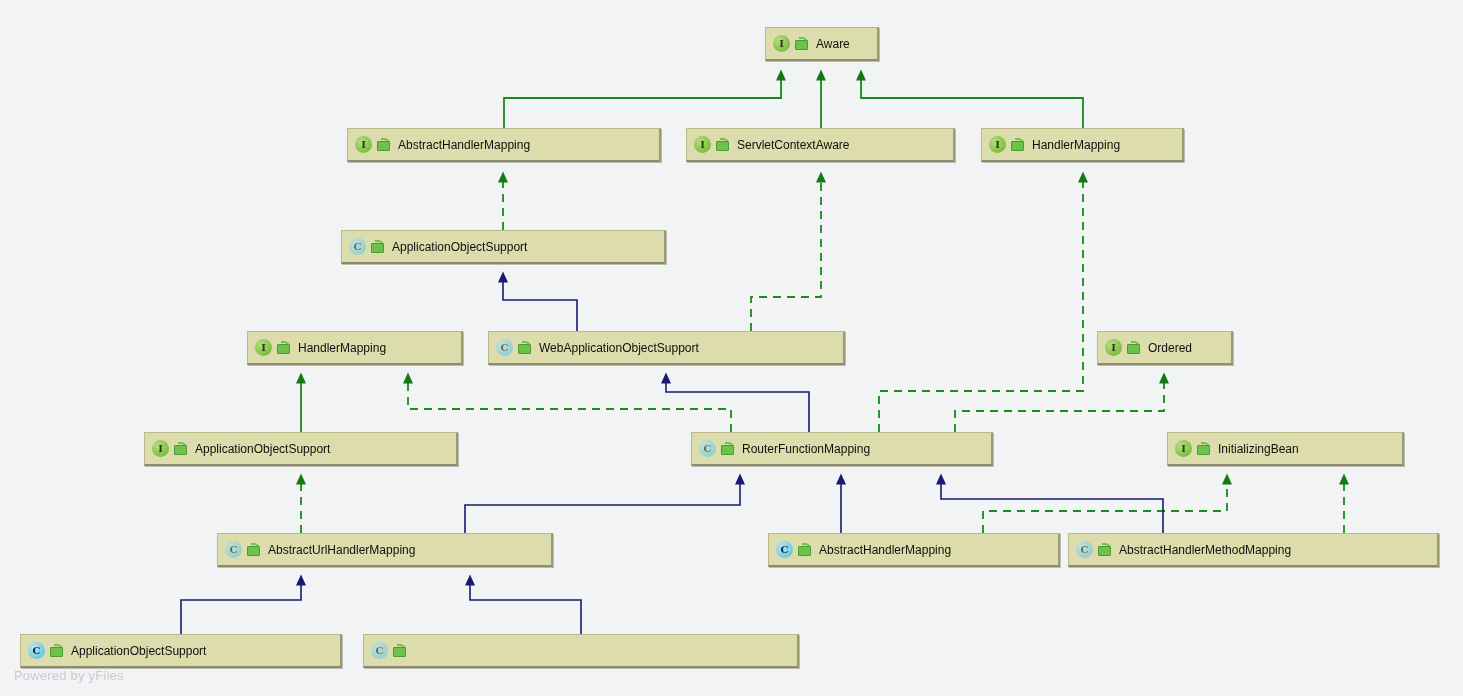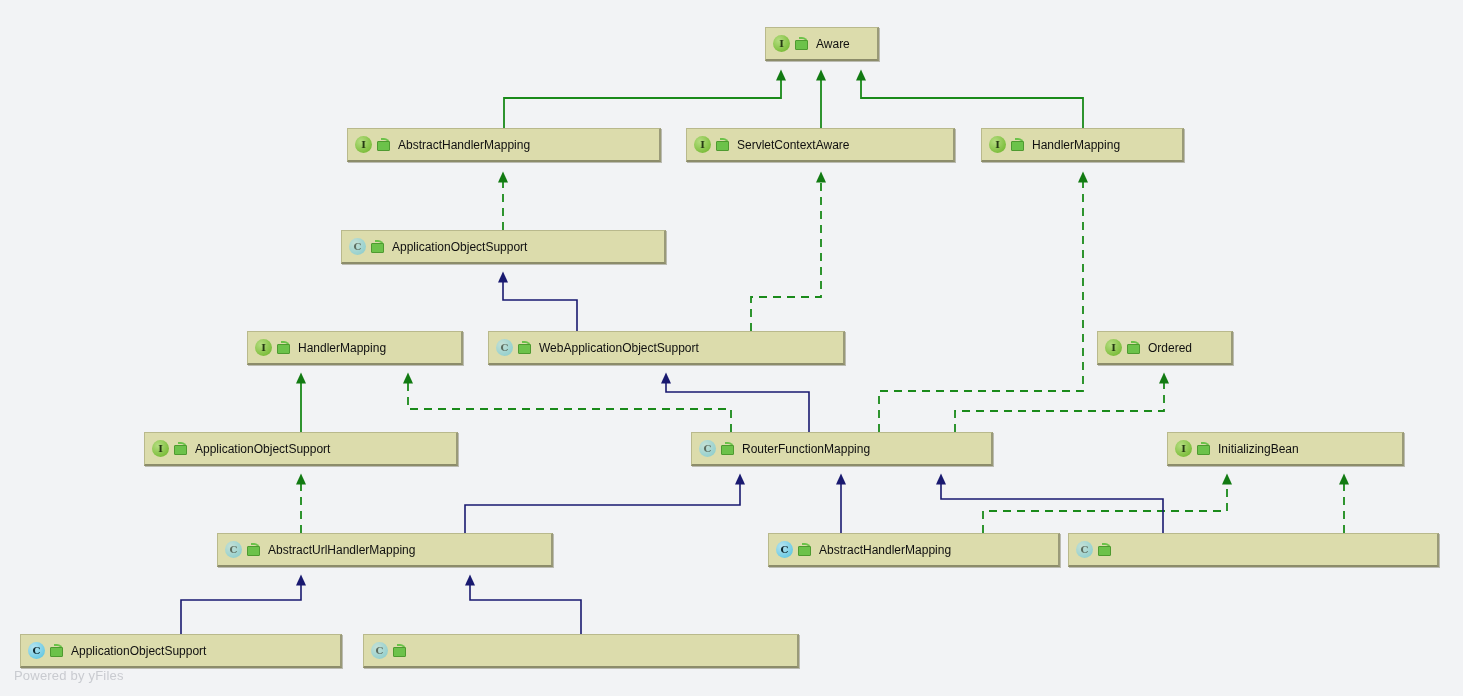--- a/index.html
+++ b/index.html
@@ -252,20 +252,21 @@
           <span class="body"></span>
         </span>
         <span class="label">AbstractHandlerMapping</span>
       </div>
       <div class="node" style="left: 1068px; top: 533px; width: 371px;">
         <span class="badge cls abstract">C</span>
         <span class="lock">
           <span class="shackle"></span>
           <span class="body"></span>
         </span>
+        <span class="label">AbstractHandlerMethodMapping</span>
       </div>
       <div class="node" style="left: 20px; top: 634px; width: 322px;">
         <span class="badge cls">C</span>
         <span class="lock">
           <span class="shackle"></span>
           <span class="body"></span>
         </span>
         <span class="label">ApplicationObjectSupport</span>
       </div>
       <div class="node" style="left: 363px; top: 634px; width: 436px;">

